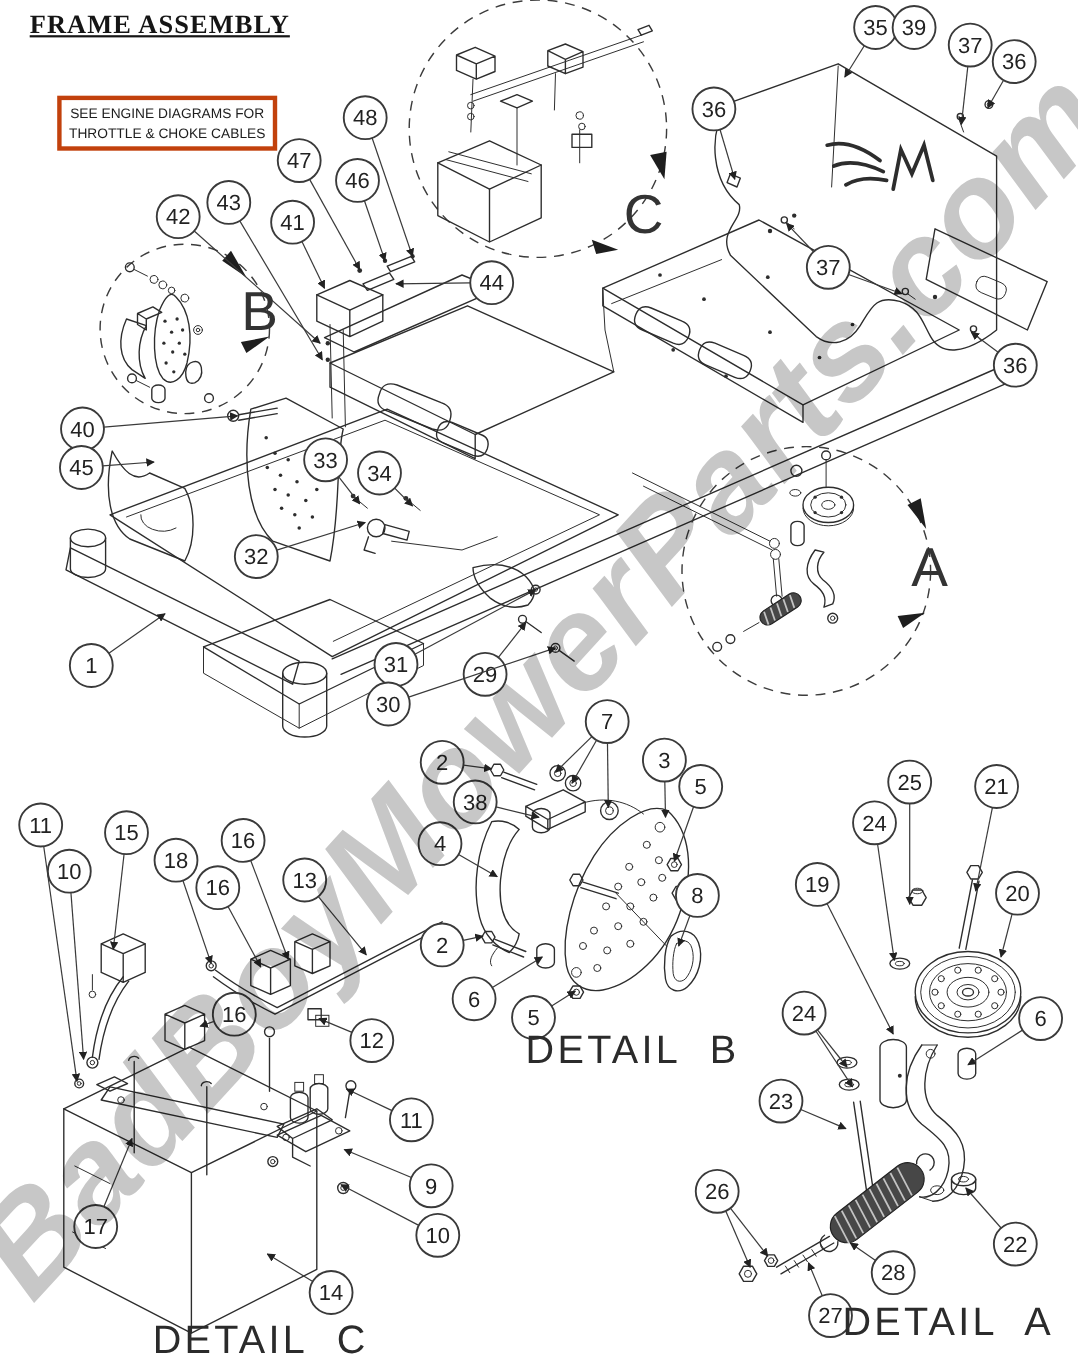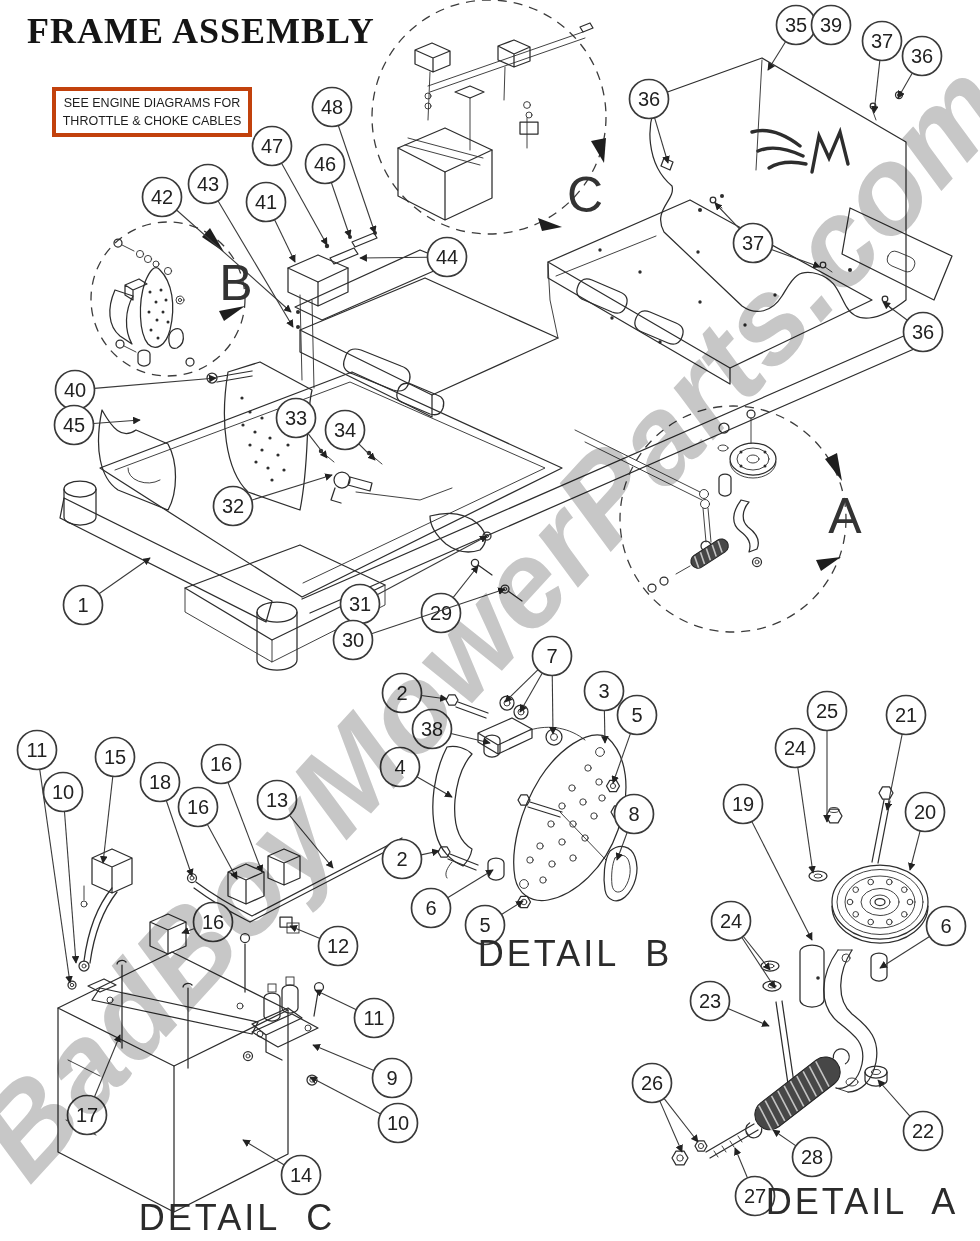--- a/index.html
+++ b/index.html
@@ -1,19 +1,19 @@
 <!DOCTYPE html>
 <html><head>
 <meta charset="utf-8">
 <style>
   html,body{margin:0;padding:0;background:#fff;}
   #stage{position:relative;width:980px;height:1241px;background:#fff;overflow:hidden;
          font-family:"Liberation Sans",sans-serif;}
   .title{position:absolute;left:27px;top:10px;font-family:"Liberation Serif",serif;
-         font-size:36px;font-weight:600;letter-spacing:1px;color:#151515;white-space:nowrap;}
+         font-size:24px;font-weight:600;letter-spacing:1px;color:#151515;white-space:nowrap;text-decoration:underline;}
   .note{position:absolute;left:52px;top:87px;width:188px;border:4px solid #c2410c;
         padding:3px 2px;text-align:center;font-size:12.5px;line-height:1.45;color:#1d1d1d;}
   svg{position:absolute;left:0;top:0;}
   .ln{fill:none;stroke:#2d2d2d;stroke-width:1.25;stroke-linecap:round;stroke-linejoin:round;}
   .thin{fill:none;stroke:#2d2d2d;stroke-width:.9;stroke-linecap:round;}
   .logo{fill:none;stroke:#2d2d2d;stroke-width:3.4;stroke-linecap:round;}
   .dash{fill:none;stroke:#3c3c3c;stroke-width:1.3;stroke-dasharray:9 7;}
   .solid{fill:#1e1e1e;stroke:none;}
   .dot{fill:#2d2d2d;stroke:none;}
   .leader{stroke:#3a3a3a;stroke-width:1.1;fill:none;}

